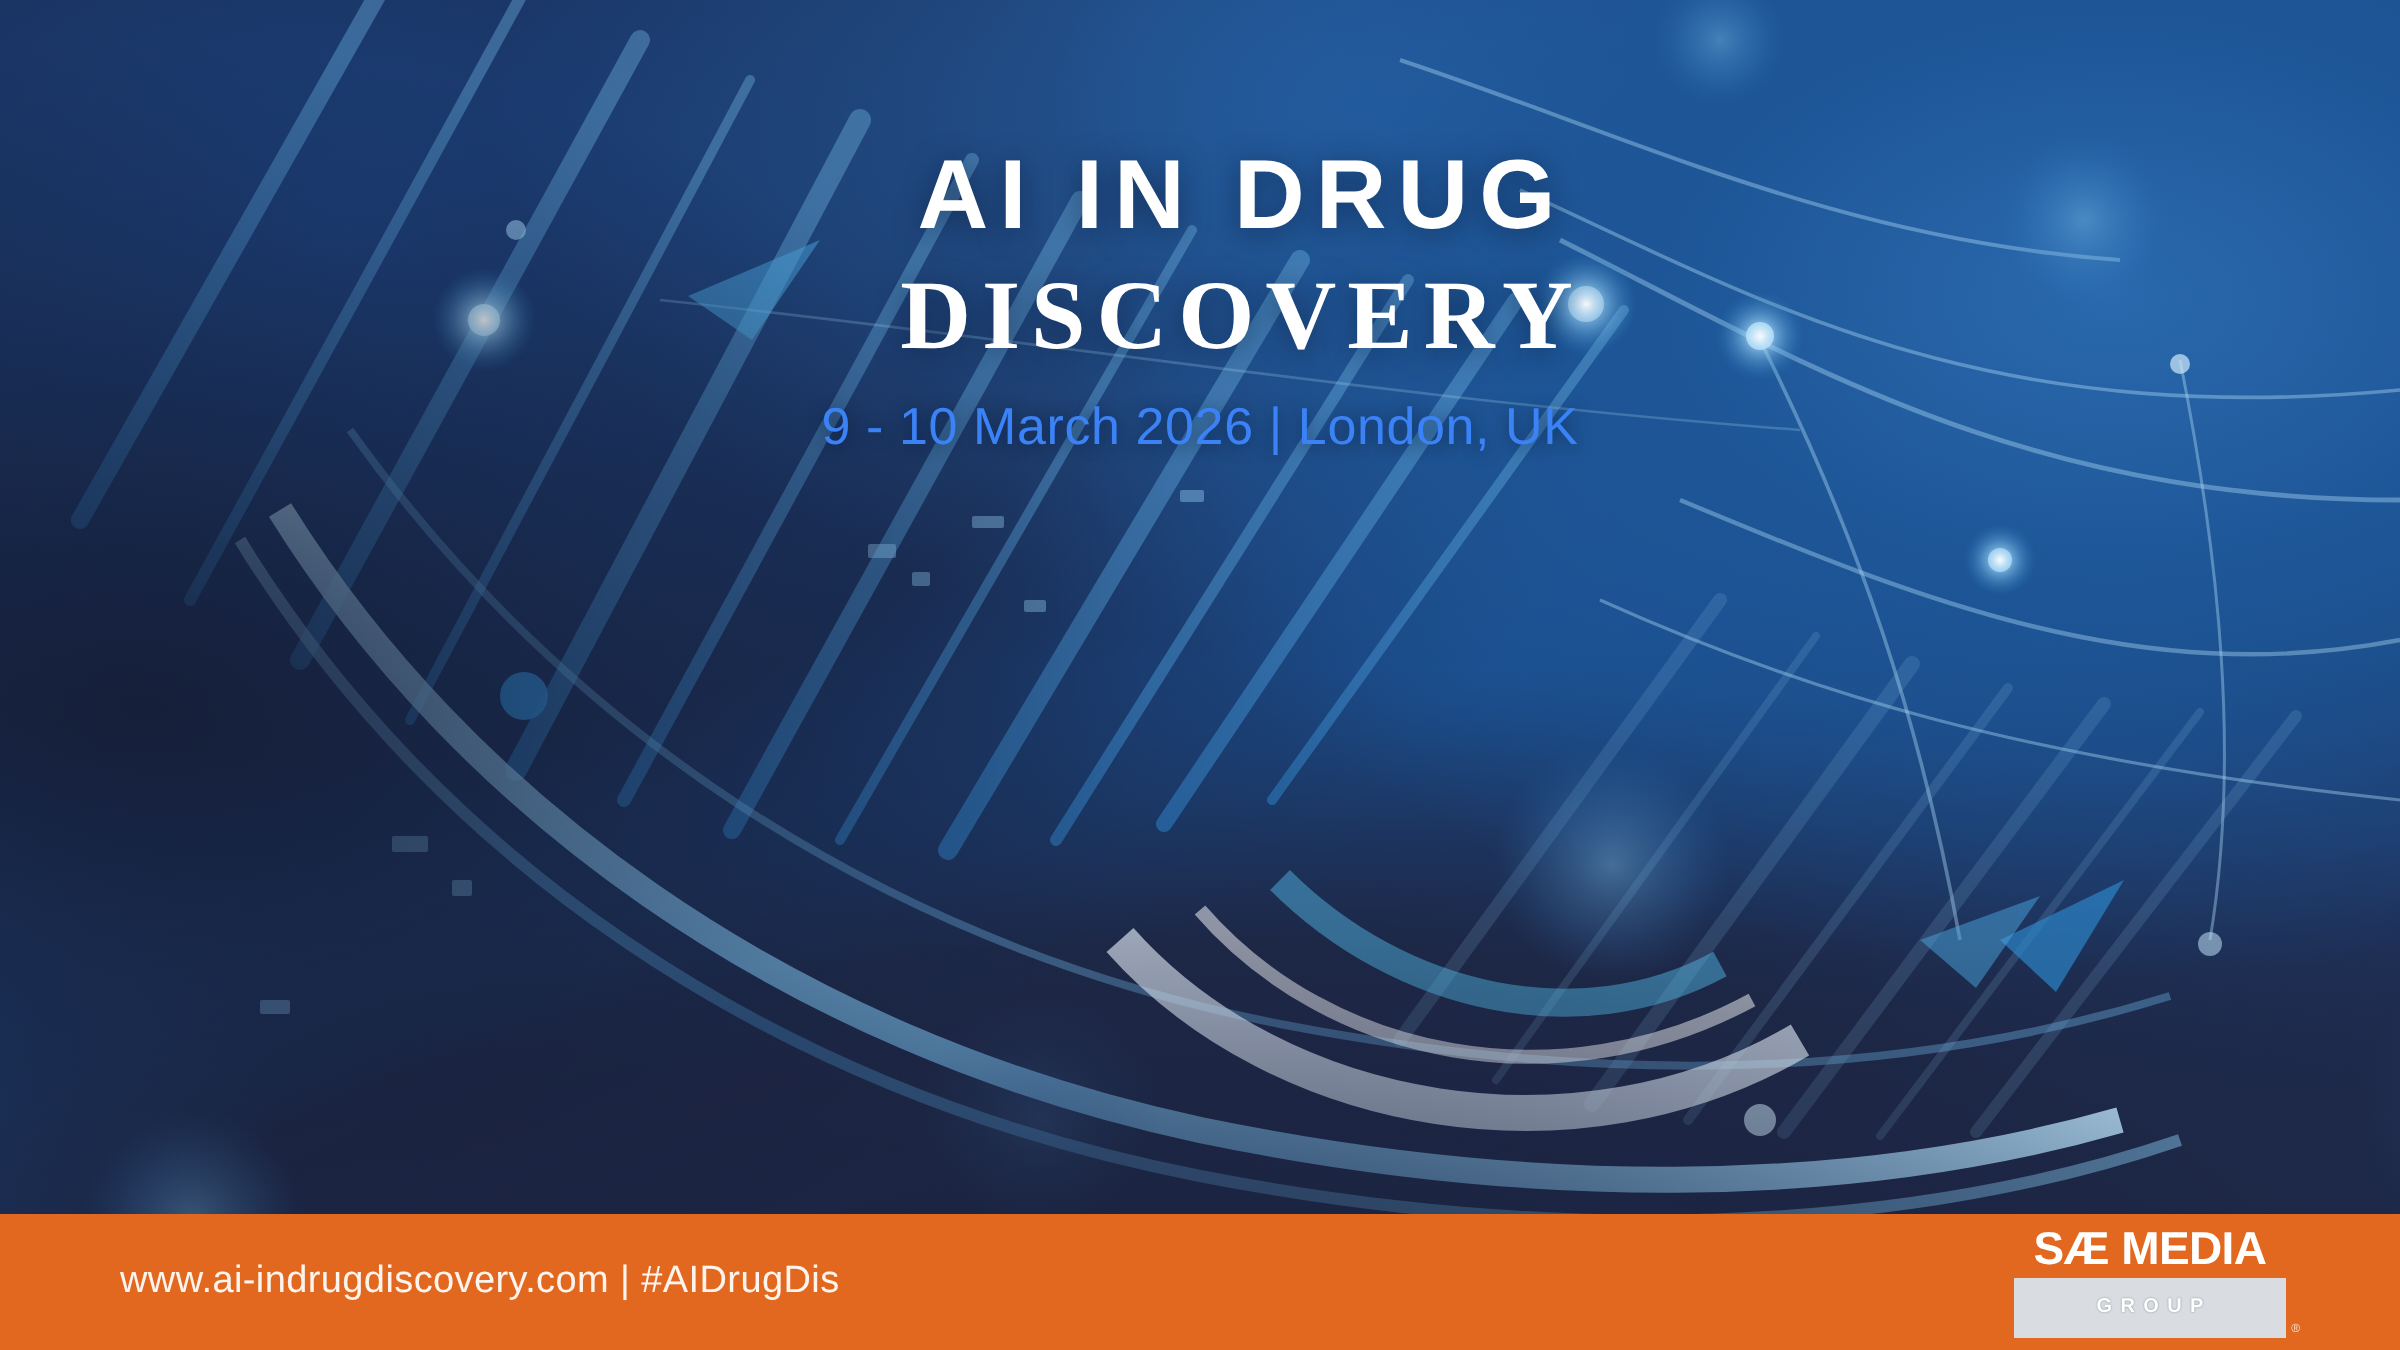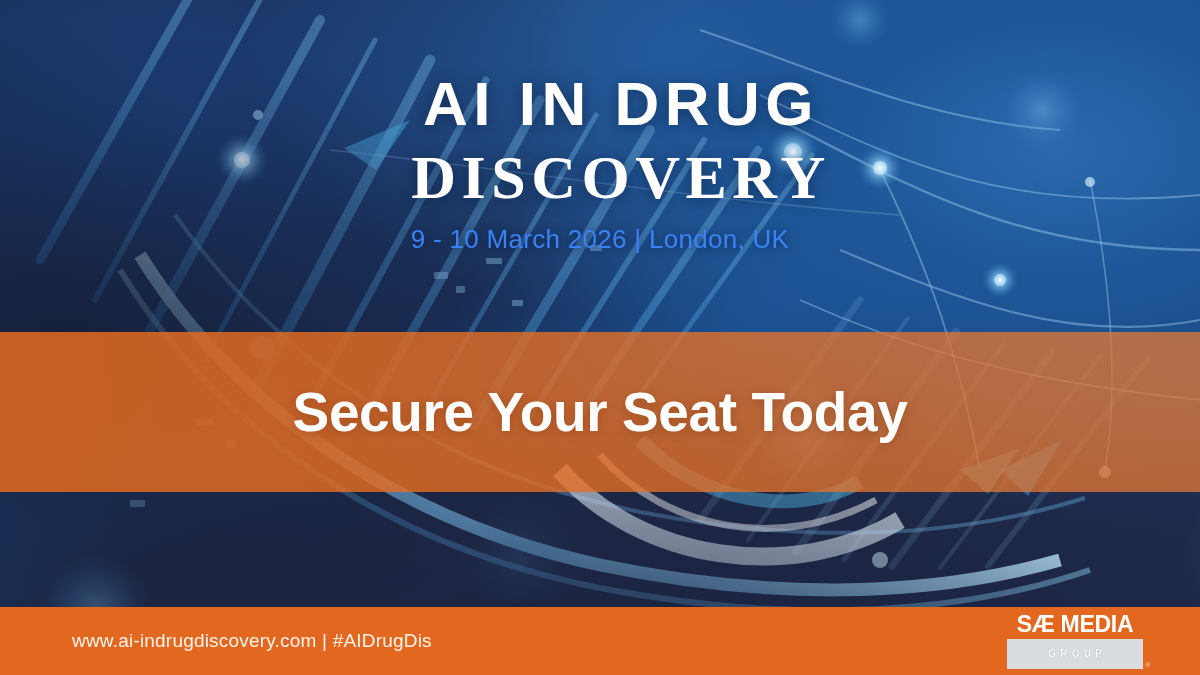--- a/index.html
+++ b/index.html
@@ -41,21 +41,21 @@
   #title-block {
     position: absolute;
     left: 0; right: 0;
     top: 74px;
     text-align: center;
     z-index: 6;
   }
   .title-line {
     color: #ffffff;
     font-weight: 700;
-    font-size: 62px;
+    font-size: 49px;
     line-height: 0.98;
     letter-spacing: 5.5px;
     text-shadow: 0 2px 14px rgba(8,20,44,0.5);
     white-space: nowrap;
     padding-left: 42px;
   }
   #title-line-2 { margin-top: 12px; font-family: Liberation Serif, serif; }
   #event-details {
     margin-top: 16px;
     color: #3b82f6;
@@ -99,21 +99,21 @@
     left: 0; right: 0;
     bottom: 0;
     height: 68px;
     background: #e3681f;
     z-index: 8;
     display: flex;
     align-items: center;
   }
   #footer-url {
     position: absolute;
-    left: 72px;
+    left: 60px;
     color: #fdf4ee;
     font-size: 19px;
     font-weight: 400;
     letter-spacing: 0.2px;
     white-space: nowrap;
   }
   #sae-logo {
     position: absolute;
     right: 57px;
     display: flex;
@@ -292,23 +292,20 @@
   </svg>
 
   <div class="bg-layer" id="bg-vignette"></div>
 
   <div id="title-block">
     <div class="title-line" id="title-line-1">AI IN DRUG</div>
     <div class="title-line" id="title-line-2">DISCOVERY</div>
     <div id="event-details">9 - 10 March 2026 | London, UK</div>
   </div>
 
-  <div id="cta-band">
-    <div id="cta-text">Secure Your Seat Today</div>
-  </div>
 
   <div id="footer-bar">
     <div id="footer-url">www.ai-indrugdiscovery.com | #AIDrugDis</div>
 
     <div id="sae-logo">
       <div id="sae-wordmark">SÆ MEDIA</div>
       <div id="sae-group-bar">
         <div id="sae-group-text">GROUP</div>
         <div id="sae-tm">®</div>
       </div>

